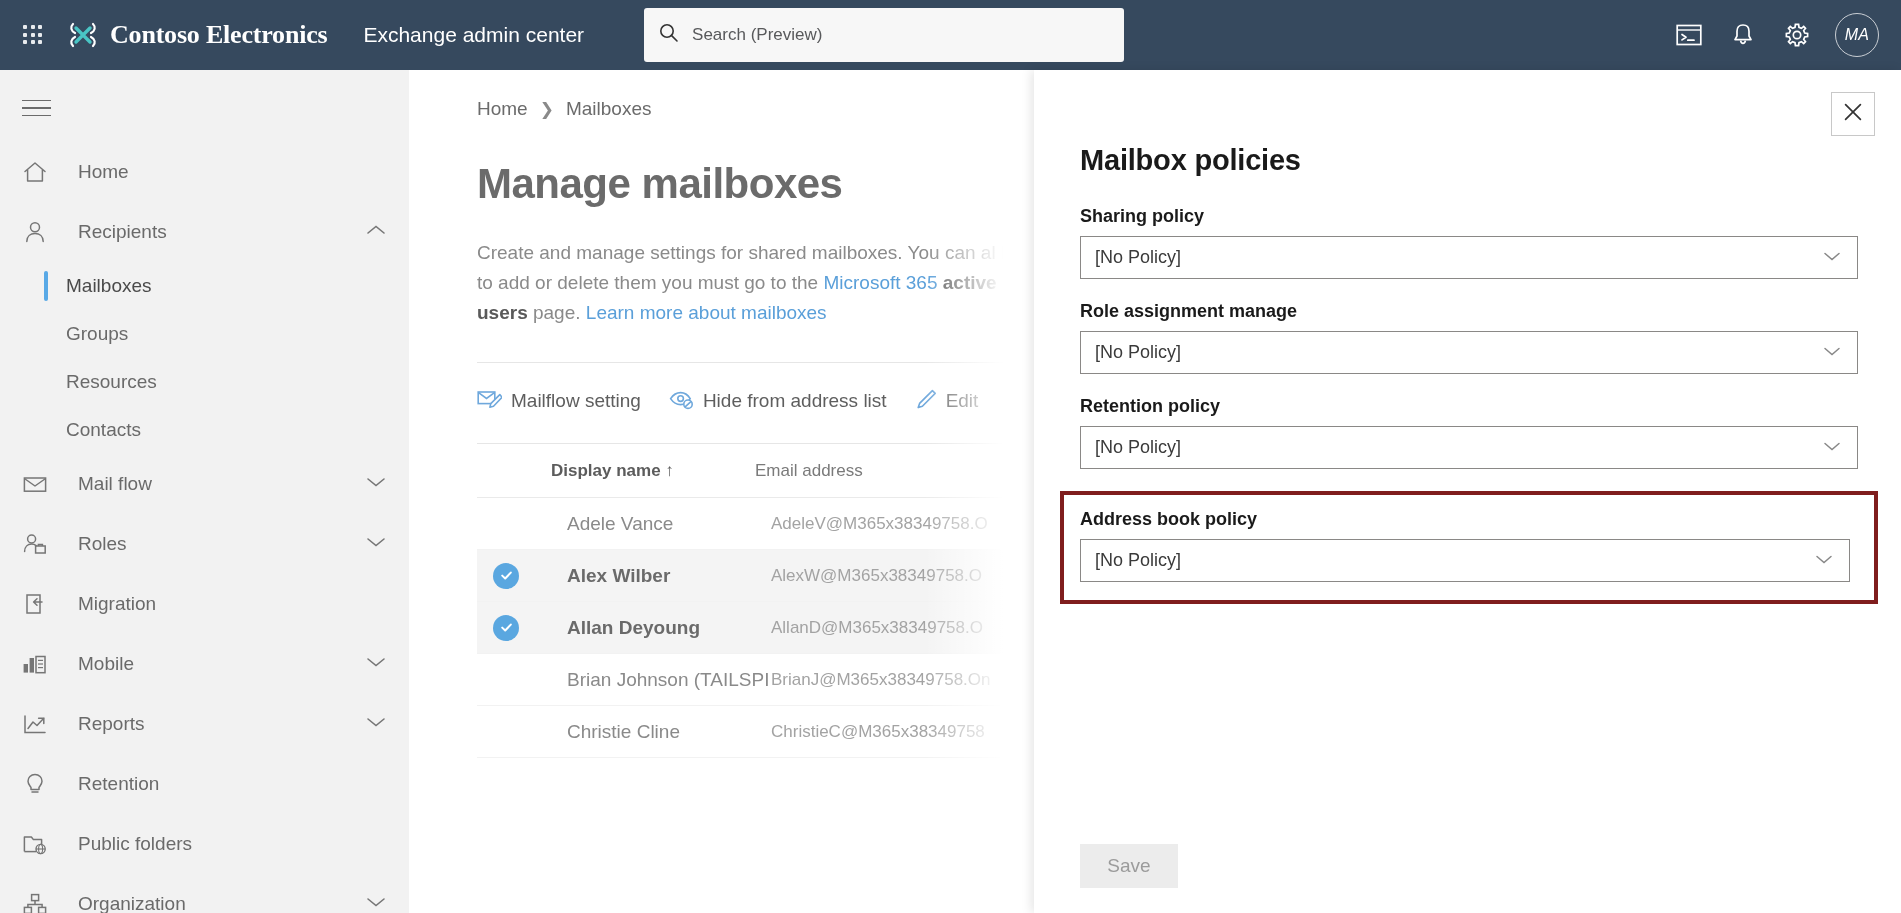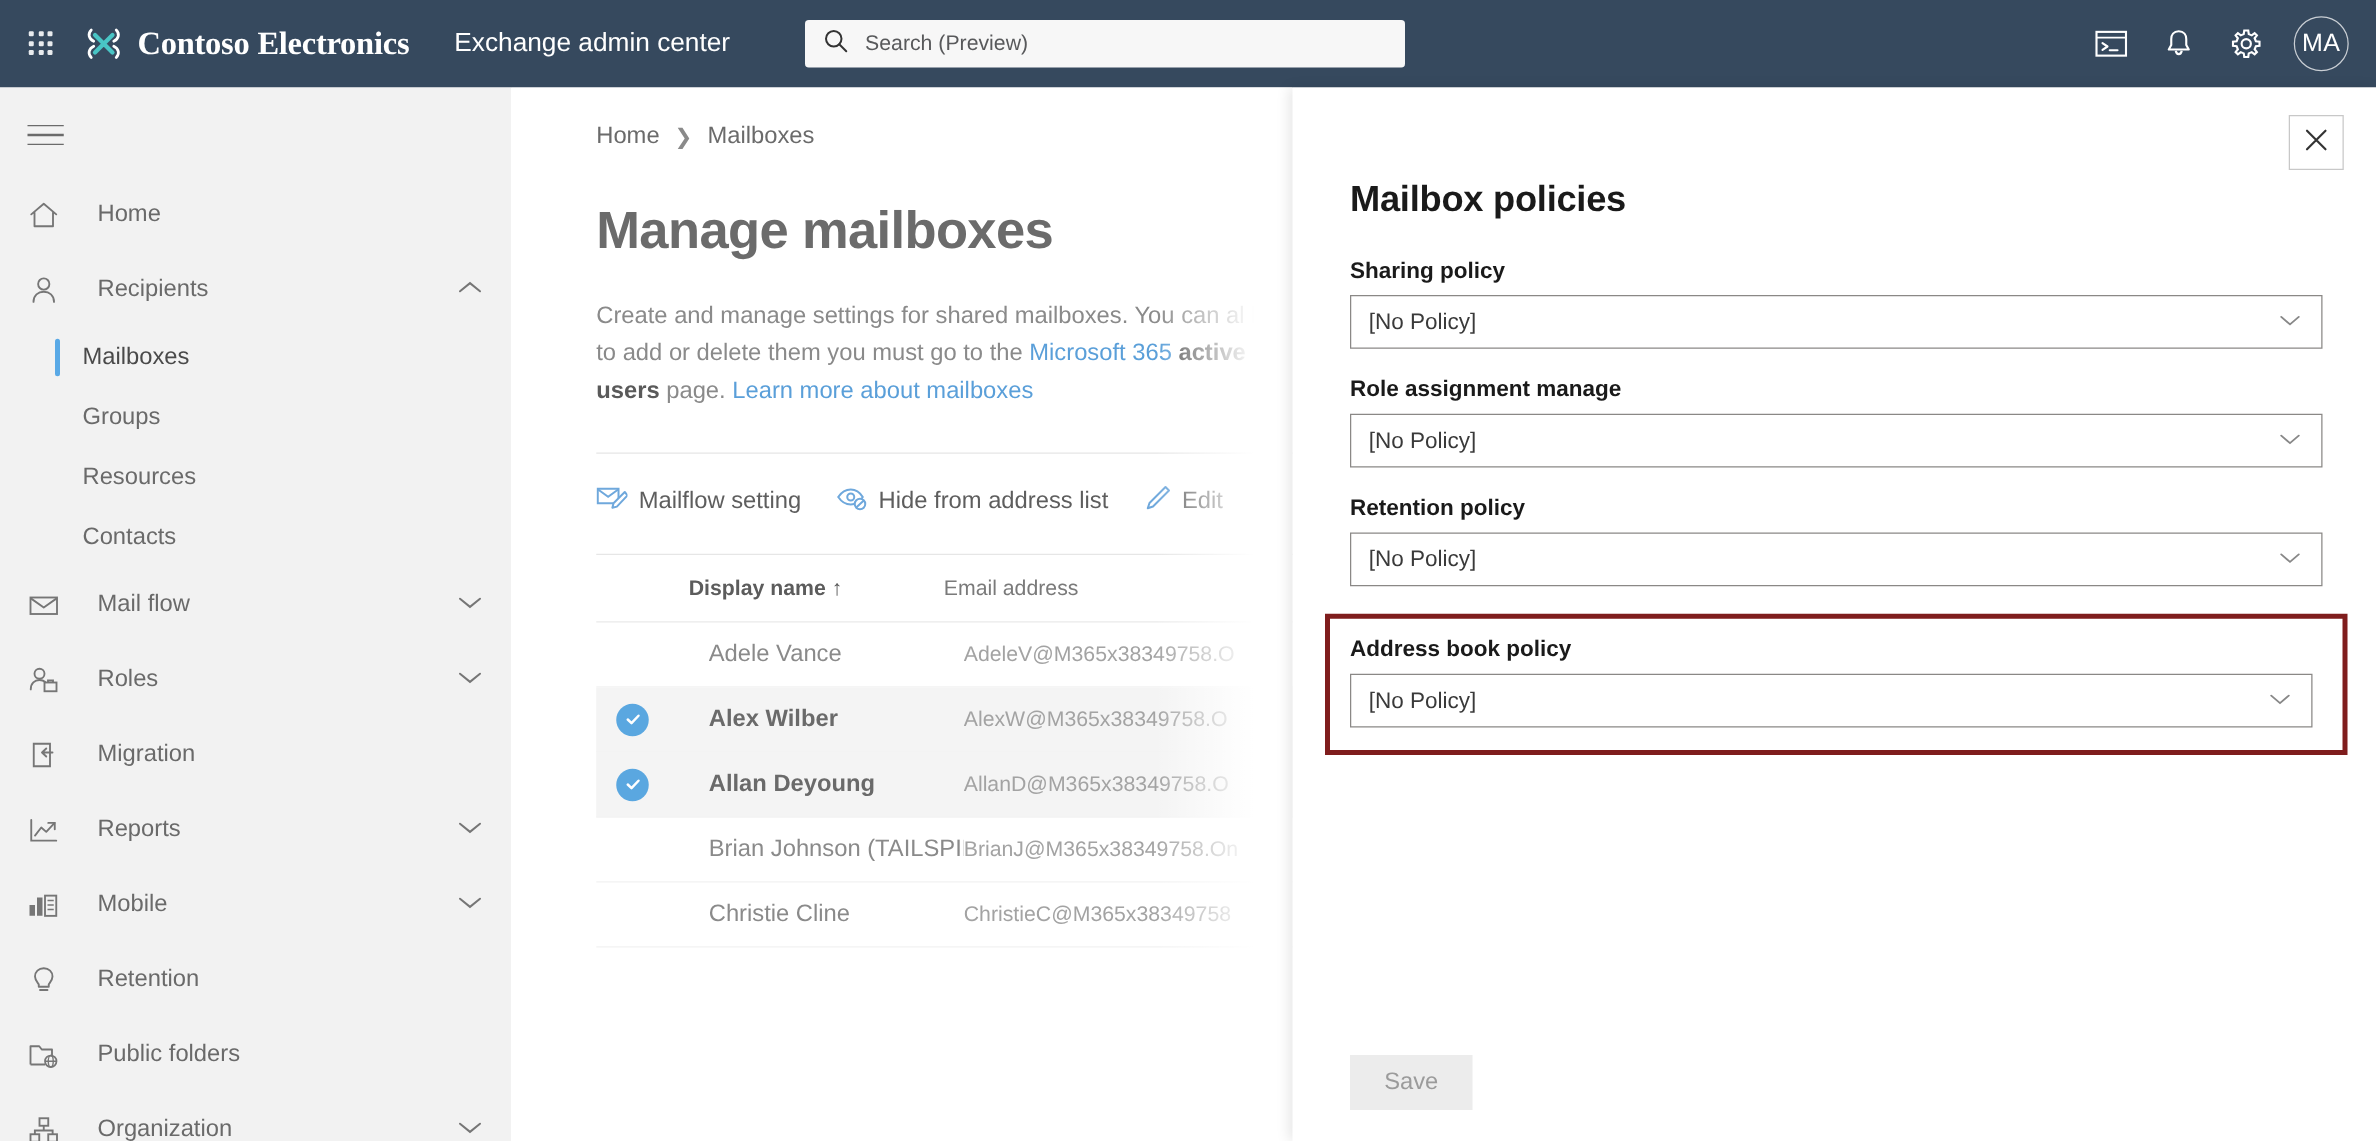--- a/index.html
+++ b/index.html
@@ -52,21 +52,21 @@
     font-family: "Liberation Serif", serif;
   }
   .app-title {
     color: #ffffff;
     font-size: 21px;
     font-weight: 400;
     white-space: nowrap;
     margin-right: 60px;
   }
   .searchbox {
-    width: 480px; height: 38px;
+    width: 480px; height: 54px;
     background: #f7f7f7;
     border-radius: 3px;
     display: flex;
     align-items: center;
     padding: 0 14px;
     gap: 12px;
     cursor: text;
   }
   .searchbox svg { flex: 0 0 auto; }
   .searchbox input {
@@ -89,25 +89,26 @@
   .ticon {
     width: 48px; height: 48px;
     display: flex; align-items: center; justify-content: center;
     cursor: pointer;
   }
   .avatar {
     width: 44px; height: 44px;
     border-radius: 50%;
     border: 1.6px solid #c9ced4;
     color: #ffffff;
-    font-size: 20px;
+    font-size: 16px;
     display: flex; align-items: center; justify-content: center;
     margin-left: 8px; margin-right: 12px;
     cursor: pointer;
     letter-spacing: 0.3px;
+    font-style: italic;
   }
 
   
   .leftnav {
     position: absolute;
     top: 70px; left: 0;
     width: 409px; height: 843px;
     background: #f2f2f2;
     overflow: hidden;
   }
@@ -497,45 +498,45 @@
         <path d="M5 3 H18 V21 H5 Z" fill="none" stroke="#767676" stroke-width="1.5"></path>
         <path d="M20 10 H12 M15 6.8 L11.6 10 L15 13.2" fill="none" stroke="#767676" stroke-width="1.5" stroke-linecap="round" stroke-linejoin="round"></path>
       </svg>
     </span>
     <span class="nlabel">Migration</span>
   </div>
 
   <div class="navitem">
     <span class="nicon">
       <svg width="26" height="24" viewBox="0 0 26 24">
-        <path d="M3 4 V20.5 H23" fill="none" stroke="#767676" stroke-width="1.5" stroke-linecap="round"></path>
-        <path d="M6 16.5 L11 10 L15 13.5 L21.5 6.5" fill="none" stroke="#767676" stroke-width="1.5" stroke-linecap="round" stroke-linejoin="round"></path>
-        <path d="M16.6 6.3 H21.8 V11.4" fill="none" stroke="#767676" stroke-width="1.5" stroke-linecap="round"></path>
-      </svg>
-    </span>
-    <span class="nlabel">Reports</span>
-    <span class="chev">
-      <svg width="22" height="14" viewBox="0 0 22 14">
-        <path d="M3 4 L11 10.5 L19 4" fill="none" stroke="#767676" stroke-width="1.6" stroke-linecap="round"></path>
-      </svg>
-    </span>
-  </div>
-
-  <div class="navitem">
-    <span class="nicon">
-      <svg width="26" height="24" viewBox="0 0 26 24">
         <rect x="1.6" y="12" width="4.4" height="8.6" fill="#767676"></rect>
         <rect x="7.6" y="6" width="4.4" height="14.6" fill="#767676"></rect>
         <rect x="14" y="4.5" width="9" height="16.2" fill="none" stroke="#767676" stroke-width="1.5"></rect>
         <line x1="16" y1="8.4" x2="21" y2="8.4" stroke="#767676" stroke-width="1.2"></line>
         <line x1="16" y1="12" x2="21" y2="12" stroke="#767676" stroke-width="1.2"></line>
         <line x1="16" y1="15.6" x2="21" y2="15.6" stroke="#767676" stroke-width="1.2"></line>
       </svg>
     </span>
     <span class="nlabel">Mobile</span>
+    <span class="chev">
+      <svg width="22" height="14" viewBox="0 0 22 14">
+        <path d="M3 4 L11 10.5 L19 4" fill="none" stroke="#767676" stroke-width="1.6" stroke-linecap="round"></path>
+      </svg>
+    </span>
+  </div>
+
+  <div class="navitem">
+    <span class="nicon">
+      <svg width="26" height="24" viewBox="0 0 26 24">
+        <path d="M3 4 V20.5 H23" fill="none" stroke="#767676" stroke-width="1.5" stroke-linecap="round"></path>
+        <path d="M6 16.5 L11 10 L15 13.5 L21.5 6.5" fill="none" stroke="#767676" stroke-width="1.5" stroke-linecap="round" stroke-linejoin="round"></path>
+        <path d="M16.6 6.3 H21.8 V11.4" fill="none" stroke="#767676" stroke-width="1.5" stroke-linecap="round"></path>
+      </svg>
+    </span>
+    <span class="nlabel">Reports</span>
     <span class="chev">
       <svg width="22" height="14" viewBox="0 0 22 14">
         <path d="M3 4 L11 10.5 L19 4" fill="none" stroke="#767676" stroke-width="1.6" stroke-linecap="round"></path>
       </svg>
     </span>
   </div>
 
   <div class="navitem">
     <span class="nicon">
       <svg width="26" height="24" viewBox="0 0 26 24">

